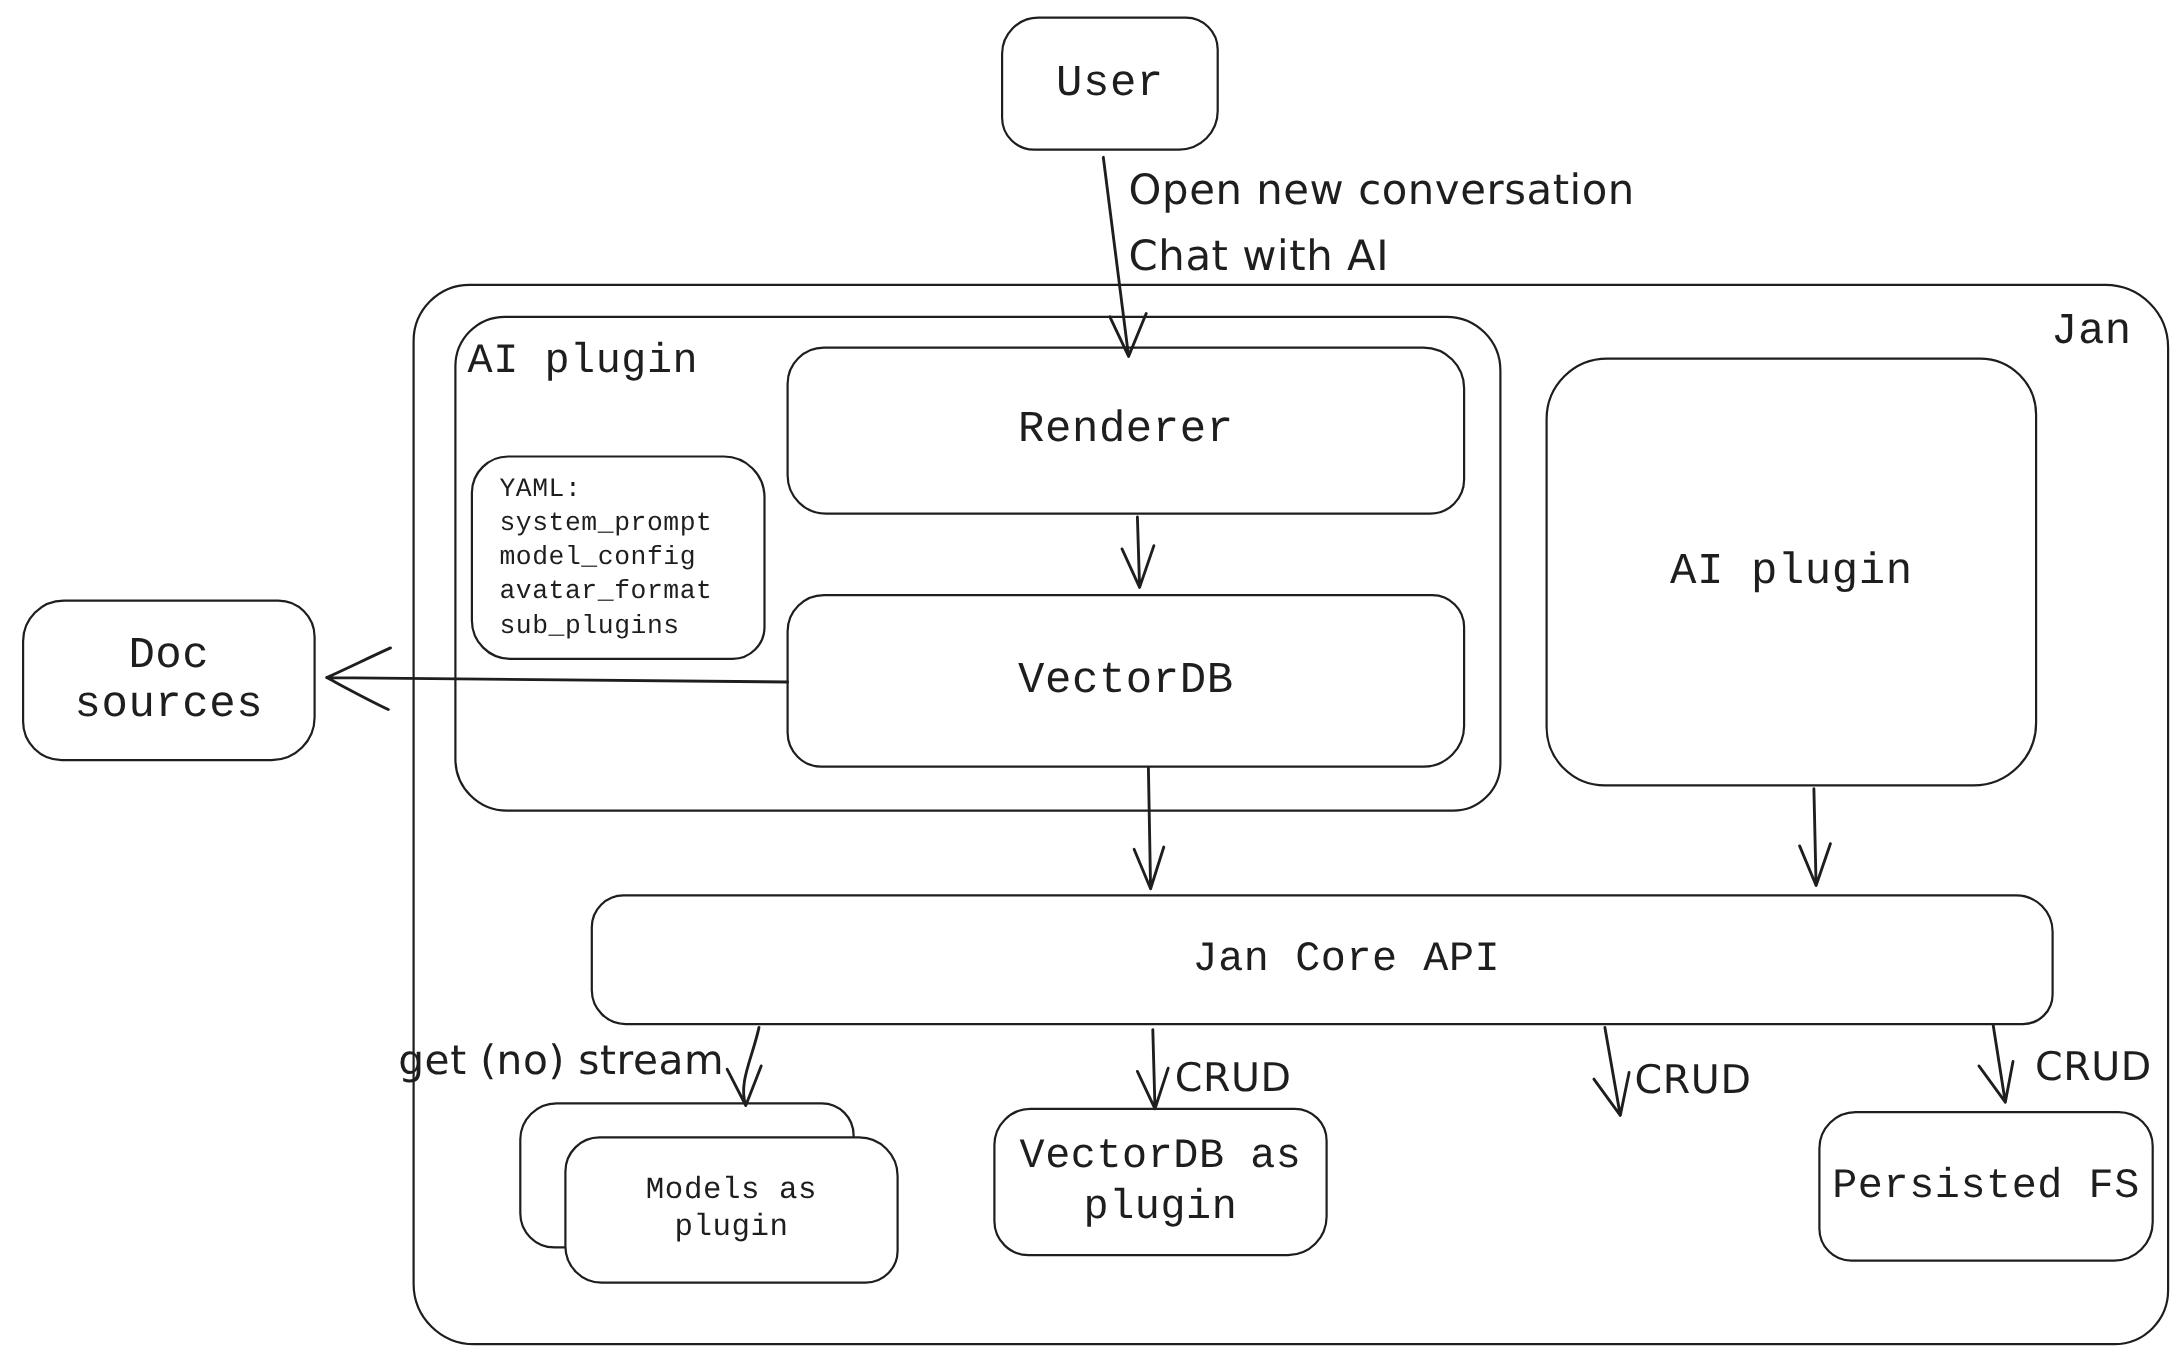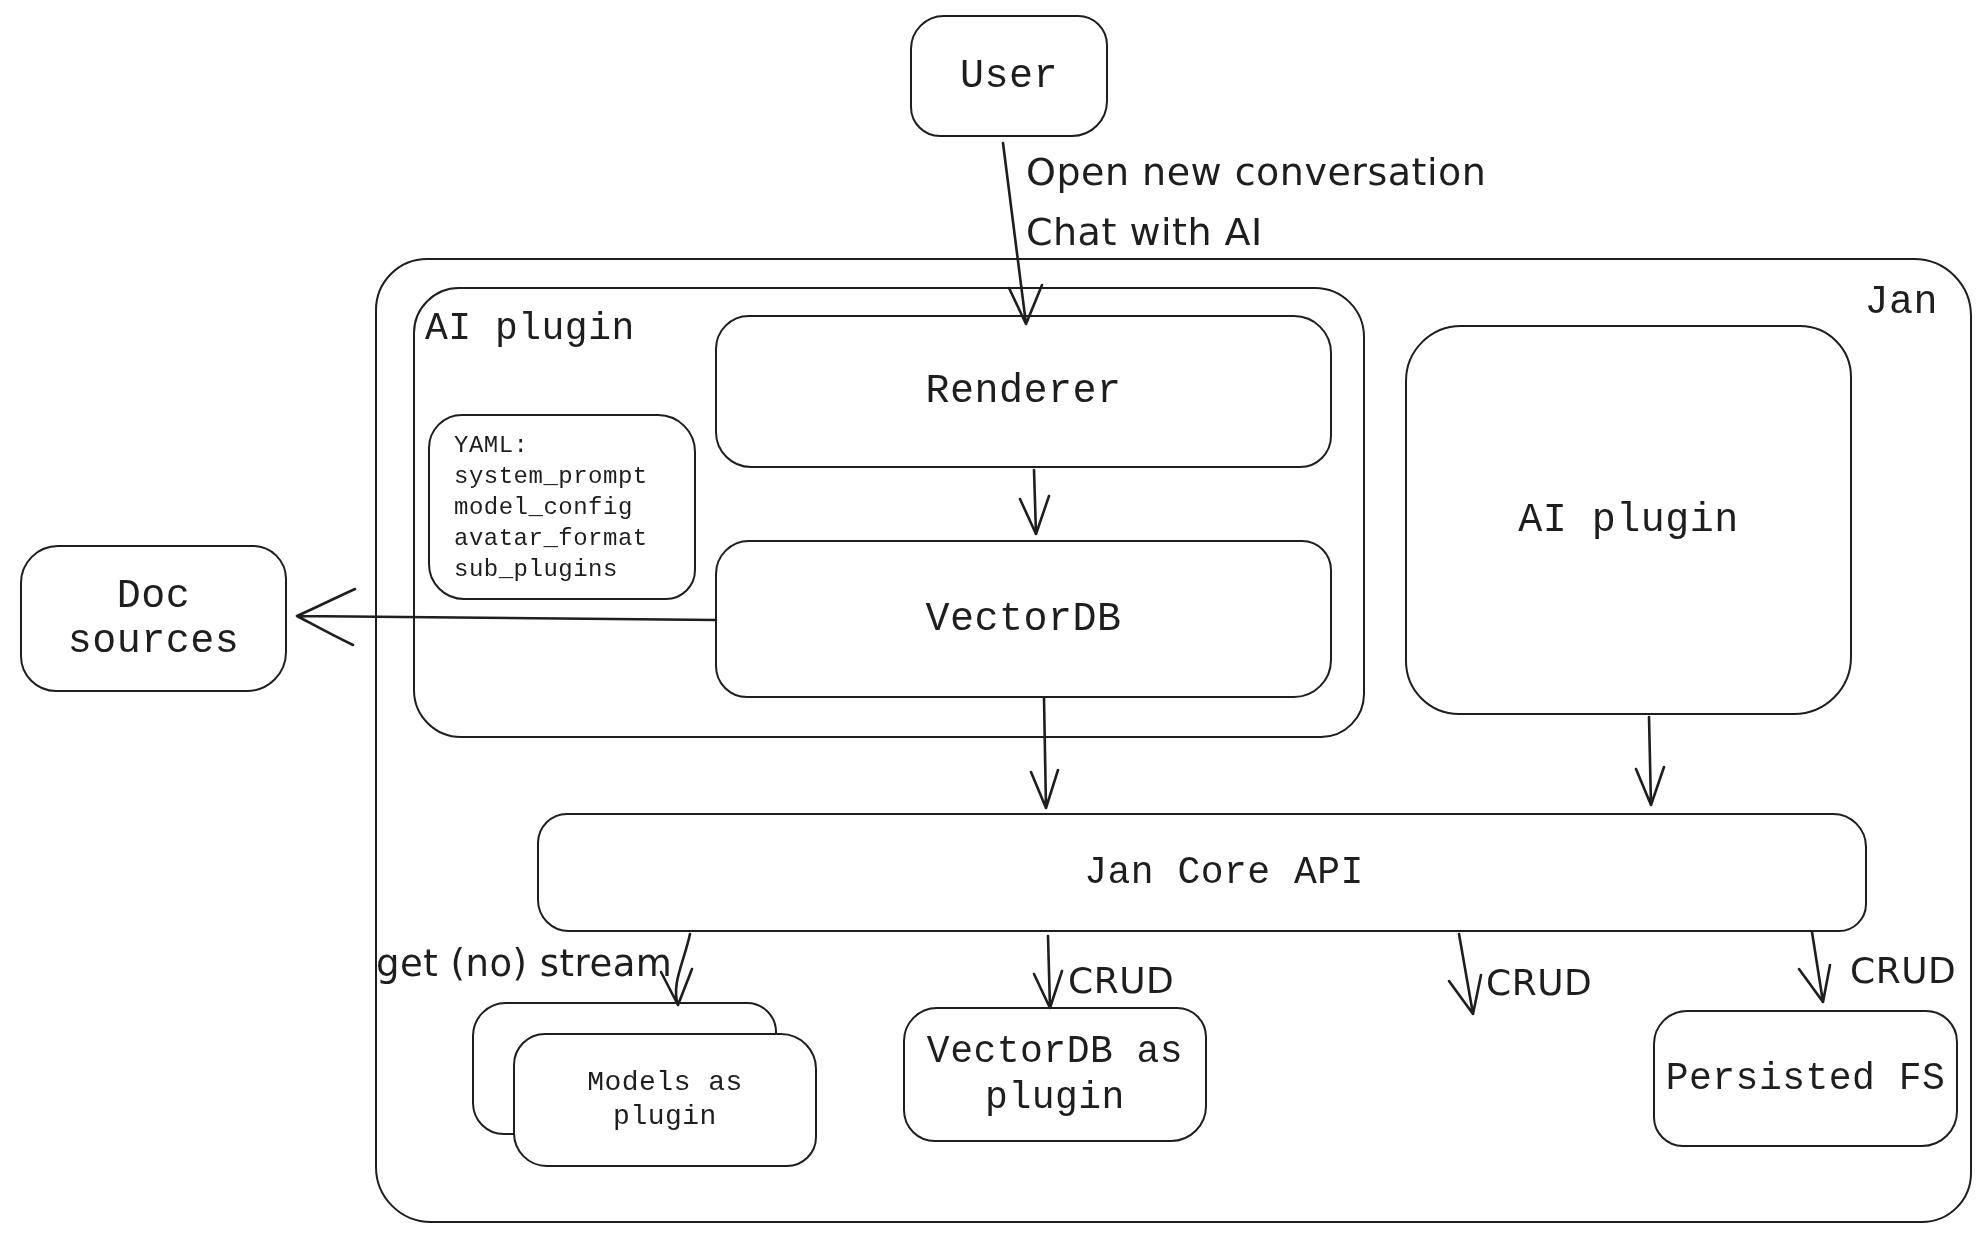--- a/index.html
+++ b/index.html
@@ -38,21 +38,21 @@
   #node-models-as-plugin{left:513px;top:1033px;width:304px;height:134px;border-radius:32px 36px 30px 34px;
                          font-size:28px;line-height:1.2;padding:0 14px;justify-content:center;}
   #node-vectordb-as-plugin{left:903px;top:1007px;width:304px;height:135px;border-radius:34px 30px 36px 32px;
                            font-size:38px;line-height:1.2;padding:0 14px;}
   #node-persisted-db{left:1313px;top:1010px;width:307px;height:133px;border-radius:32px 36px 30px 34px;font-size:38px;}
   #node-persisted-fs{left:1653px;top:1010px;width:305px;height:137px;border-radius:34px 32px 36px 30px;font-size:38px;}
 
   
   #edge-label-user-action{left:1026px;top:142px;font-size:38px;line-height:60px;}
   #edge-label-user-action span{display:block;}
-  #edge-label-stream{left:376px;top:942px;font-size:37px;}
+  #edge-label-stream{left:362px;top:942px;font-size:37px;}
   #edge-label-crud-vectordb{left:1068px;top:960px;font-size:36px;}
   #edge-label-crud-persisted-db{left:1486px;top:962px;font-size:36px;}
   #edge-label-crud-persisted-fs{left:1850px;top:950px;font-size:36px;}
 
   
   #arrows{position:absolute;left:0;top:0;width:1981px;height:1246px;z-index:10;pointer-events:none;}
   #arrows path{fill:none;stroke:var(--stroke);stroke-width:2.6;stroke-linecap:round;stroke-linejoin:round;}
 </style>
 </head>
 <body>

